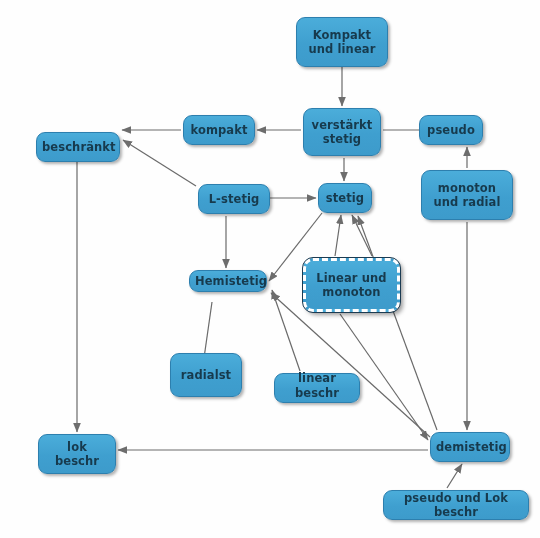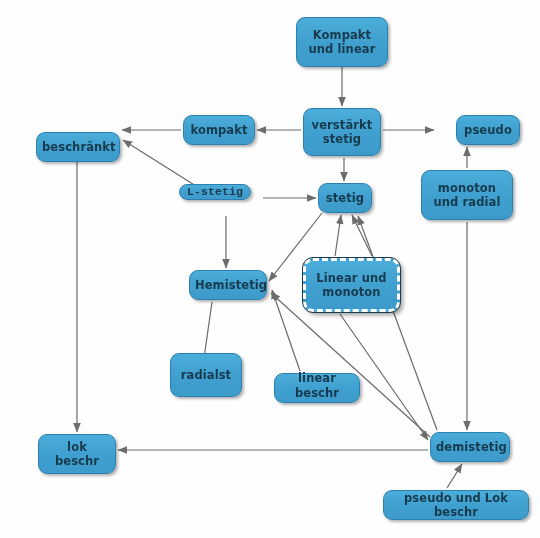--- a/index.html
+++ b/index.html
@@ -103,33 +103,33 @@
       </div>
       <div class="node" style="left: 303px; top: 108px; width: 78px; height: 48px;">
         <span class="label"><span>verstärkt</span><br><span>stetig</span></span>
       </div>
       <div class="node" style="left: 36px; top: 132px; width: 84px; height: 30px;">
         <span class="label">beschränkt</span>
       </div>
       <div class="node" style="left: 183px; top: 115px; width: 72px; height: 30px;">
         <span class="label">kompakt</span>
       </div>
-      <div class="node" style="left: 456px; top: 115px; width: 64px; height: 30px;">
+      <div class="node" style="left: 419px; top: 115px; width: 64px; height: 30px;">
         <span class="label">pseudo</span>
       </div>
       <div class="node" style="left: 421px; top: 170px; width: 92px; height: 50px;">
         <span class="label"><span>monoton</span><br><span>und radial</span></span>
       </div>
-      <div class="node" style="left: 179px; top: 184px; width: 72px; height: 16px; font-family: Liberation Mono, monospace;">
+      <div class="node" style="left: 198px; top: 184px; width: 72px; height: 30px;">
         <span class="label">L-stetig</span>
       </div>
       <div class="node" style="left: 318px; top: 183px; width: 54px; height: 30px;">
         <span class="label">stetig</span>
       </div>
-      <div class="node" style="left: 189px; top: 270px; width: 78px; height: 30px; align-items: center;">
+      <div class="node" style="left: 189px; top: 270px; width: 78px; height: 22px; align-items: center;">
         <span class="label">Hemistetig</span>
       </div>
       <div class="node selected" style="left: 303px; top: 258px; width: 97px; height: 54px;">
         <span class="label"><span>Linear und</span><br><span>monoton</span></span>
       </div>
       <div class="node" style="left: 170px; top: 353px; width: 72px; height: 44px;">
         <span class="label">radialst</span>
       </div>
       <div class="node" style="left: 274px; top: 373px; width: 86px; height: 30px; align-items: flex-end;">
         <span class="label">linear beschr</span>

